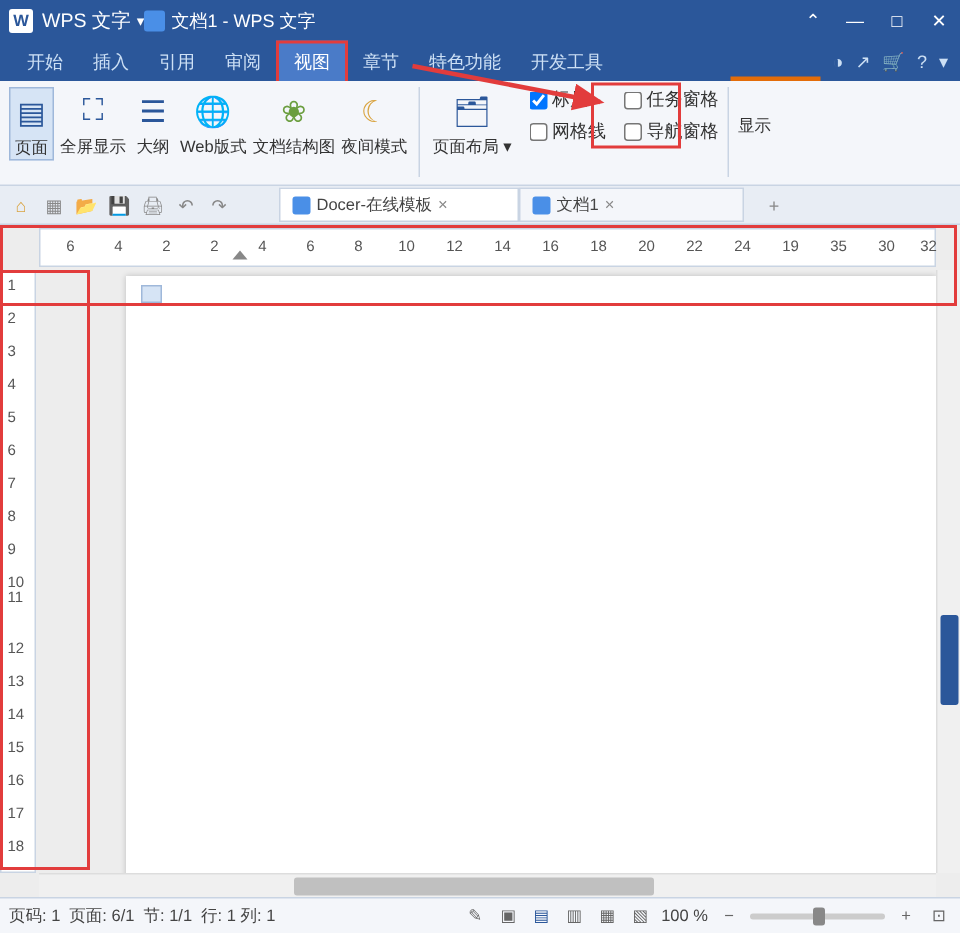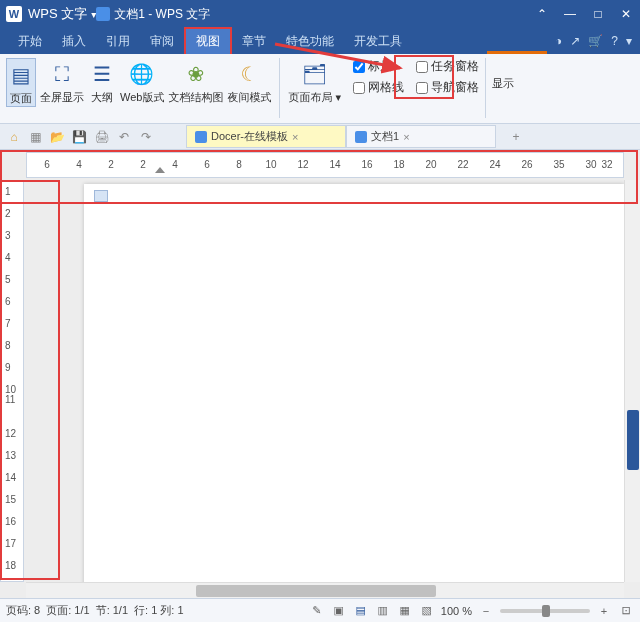--- a/index.html
+++ b/index.html
@@ -27,21 +27,21 @@
   .ribbon-btn .lbl { font-size:11px;color:#333;}
   .ribbon-btn.sel { background:#d6e4f5; border:1px solid #9fb8da;}
   .ribbon-col-checks { display:flex; flex-direction:column; gap:4px; margin-left:8px; justify-content:center;}
   .chk-row { display:flex; align-items:center; gap:3px; font-size:12px;color:#333; cursor:pointer;}
   .chk-row input{width:12px;height:12px;}
   
   .arrow-annotation { position:absolute; pointer-events:none;}
   
   .tabbar { height:26px; background:#e8edf4; border-bottom:1px solid #c9d4e3; display:flex; align-items:center; padding:0 6px; gap:6px;}
   .tabbar .small-ico { width:16px;height:16px;display:inline-flex;align-items:center;justify-content:center;color:#888;cursor:pointer;}
-  .tab { display:flex; align-items:center; gap:4px; padding:3px 8px; border:1px solid #c9d4e3;background:#fef9c3; font-size:11px; color:#444;}
+  .tab { display:flex; align-items:center; gap:4px; padding:3px 8px; border:1px solid #c9d4e3;background:#ffffff; font-size:11px; color:#444;}
   .tab.active{background:#f4f6fa;}
   .tab .tab-ico{width:12px;height:12px;background:#4a8fe7;border-radius:2px;}
   .tab .close{color:#888;cursor:pointer;}
   
   .content-area { position:relative; height: calc(622px - 28px - 26px - 70px - 26px - 24px); background:#ededed; overflow:hidden;}
   
   .h-ruler { position:absolute; left:26px; top:2px; right:16px; height:26px; background:#fff; border:1px solid #c9d4e3; }
   .h-ruler .ticks{position:relative;height:100%;}
   .h-ruler .num{position:absolute;top:6px;font-size:10px;color:#555;transform:translateX(-50%);}
   .h-ruler .indent-marker{position:absolute;top:14px;width:0;height:0;border-left:5px solid transparent;border-right:5px solid transparent;border-bottom:6px solid #888;}
@@ -206,24 +206,24 @@
         <span class="num" style="left: 180px;">6</span>
         <span class="num" style="left: 212px;">8</span>
         <span class="num" style="left: 244px;">10</span>
         <span class="num" style="left: 276px;">12</span>
         <span class="num" style="left: 308px;">14</span>
         <span class="num" style="left: 340px;">16</span>
         <span class="num" style="left: 372px;">18</span>
         <span class="num" style="left: 404px;">20</span>
         <span class="num" style="left: 436px;">22</span>
         <span class="num" style="left: 468px;">24</span>
-        <span class="num" style="left: 500px;">26</span>
+        <span class="num" style="left: 500px;">19</span>
         <span class="num" style="left: 532px;">35</span>
         <span class="num" style="left: 564px;">30</span>
-        <span class="num" style="left: 580px;">32</span>
+        <span class="num" style="left: 592px;">32</span>
         <div class="indent-marker" style="left: 128px;"></div>
       </div>
   </div>
   <div class="v-ruler" id="vruler">
       <span class="vnum" style="top: 10px;">1</span>
       <span class="vnum" style="top: 32px;">2</span>
       <span class="vnum" style="top: 54px;">3</span>
       <span class="vnum" style="top: 76px;">4</span>
       <span class="vnum" style="top: 98px;">5</span>
       <span class="vnum" style="top: 120px;">6</span>
@@ -252,22 +252,22 @@
     <div class="thumb" style="left:170px;width:240px"></div>
   </div>
 
   <div class="annot-box" style="left:0px;top:0px;right:2px;height:54px"></div>
   <div class="annot-box" style="left:0px;top:30px;width:60px;bottom:18px"></div>
 </div>
 
 <div class="annot-box" style="left:394px;top:55px;width:60px;height:44px"></div>
 
 <div class="statusbar">
-  <span class="seg">页码: 8</span>
-  <span class="seg">页面: 1/1</span>
+  <span class="seg">页码: 1</span>
+  <span class="seg">页面: 6/1</span>
   <span class="seg">节: 1/1</span>
   <span class="seg">行: 1 列: 1</span>
   <span class="flex"></span>
   <span class="sb-ico">✎</span>
   <span class="sb-ico">▣</span>
   <span class="sb-ico accent">▤</span>
   <span class="sb-ico">▥</span>
   <span class="sb-ico">▦</span>
   <span class="sb-ico">▧</span>
   <span class="seg">100 %</span>

